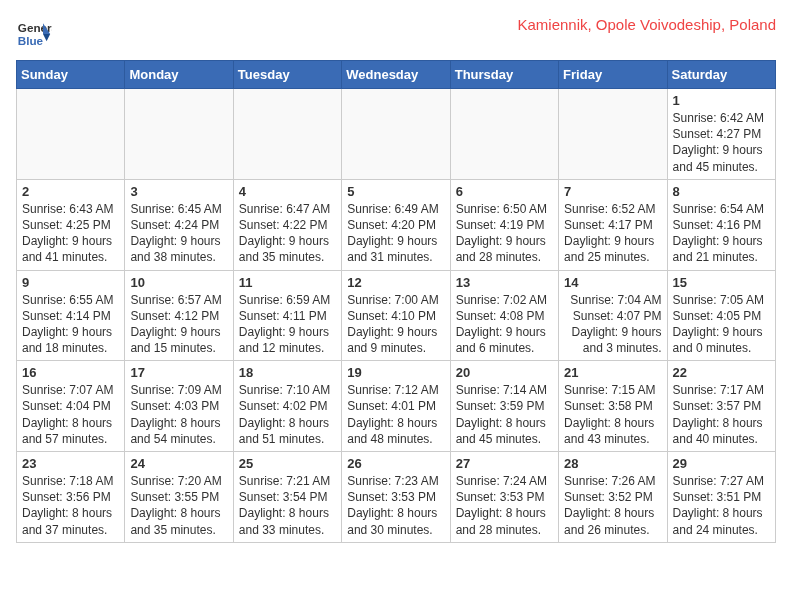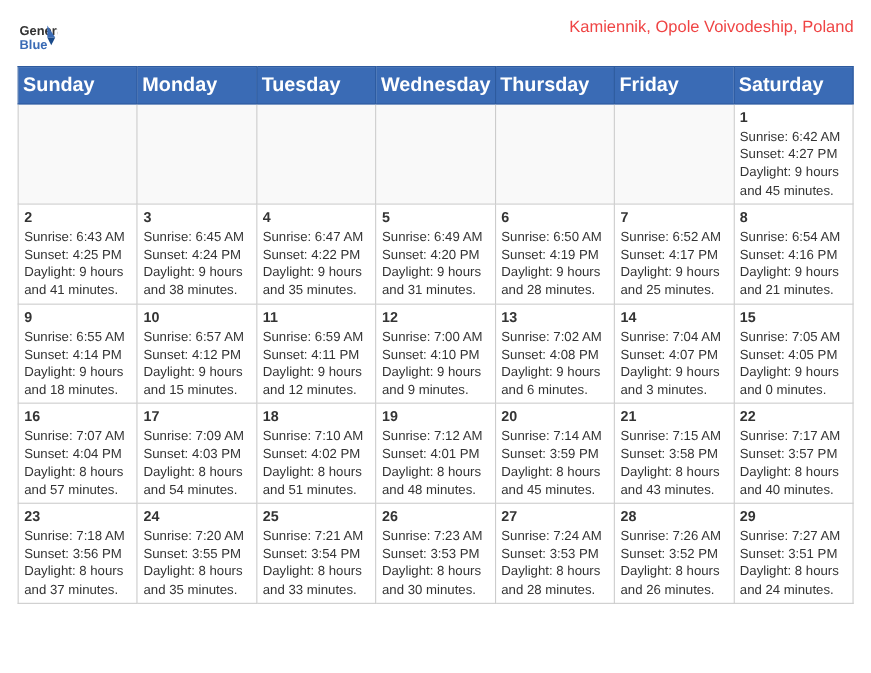--- a/index.html
+++ b/index.html
@@ -38,21 +38,21 @@
       color: #ef4444;
     }
     table {
       width: 100%;
       border-collapse: collapse;
       table-layout: fixed;
     }
     thead tr th {
       background-color: #3a6bb5;
       color: #fff;
-      font-size: 18px;
+      font-size: 13px;
       font-weight: bold;
       padding: 6px 4px;
       text-align: left;
       border: 1px solid #2d5a9e;
     }
     tbody tr td {
       border: 1px solid #ccc;
       vertical-align: top;
       padding: 4px 5px;
       font-size: 10.5px;
@@ -202,21 +202,21 @@
         </td>
         <td>
           <span class="day-number">13</span>
           <div class="day-info" style="white-space: pre-line;">Sunrise: 7:02 AM
 Sunset: 4:08 PM
 Daylight: 9 hours
 and 6 minutes.</div>
         </td>
         <td>
           <span class="day-number">14</span>
-          <div class="day-info" style="white-space: pre-line;">Sunrise: 7:04 AM
+          <div class="day-info" style="white-space: pre-line; text-align: right;">Sunrise: 7:04 AM
 Sunset: 4:07 PM
 Daylight: 9 hours
 and 3 minutes.</div>
         </td>
         <td>
           <span class="day-number">15</span>
           <div class="day-info" style="white-space: pre-line;">Sunrise: 7:05 AM
 Sunset: 4:05 PM
 Daylight: 9 hours
 and 0 minutes.</div>

